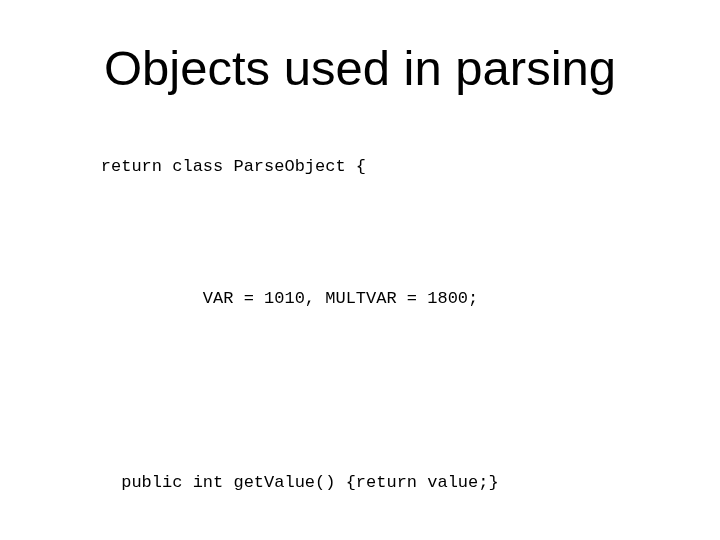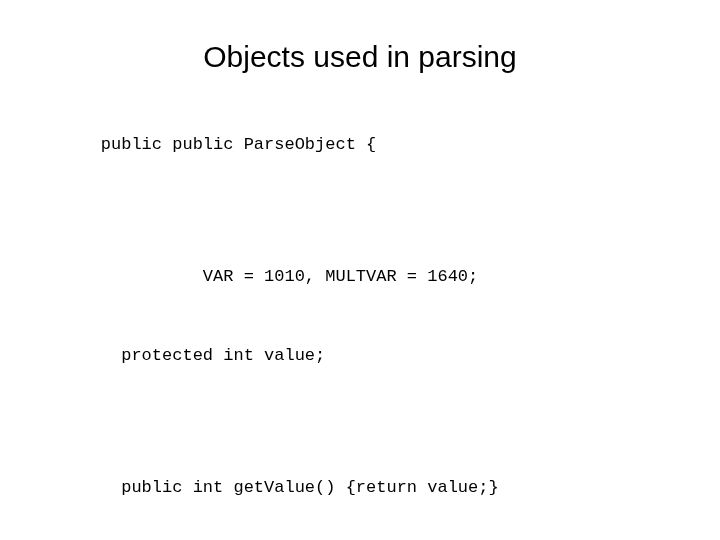--- a/index.html
+++ b/index.html
@@ -19,21 +19,21 @@
     .slide-container {
       width: 720px;
       height: 540px;
       background: #ffffff;
       display: flex;
       flex-direction: column;
       padding: 40px 60px 40px 60px;
     }
 
     .slide-title {
-      font-size: 30px;
+      font-size: 49px;
       font-weight: normal;
       color: #000000;
       margin-bottom: 32px;
       text-align: center;
       font-family: Arial, Helvetica, sans-serif;
     }
 
     .code-block {
       font-family: 'Courier New', Courier, monospace;
       font-size: 17px;
@@ -42,26 +42,25 @@
       white-space: pre;
     }
   </style>
 </head>
 <body>
 
 <div class="slide-container">
   <h1 class="slide-title">Objects used in parsing</h1>
 
   <div class="code-block">
-    <span>public public ParseObject {</span>
+    <span>return class ParseObject {</span>
     <br>
     <br>
-    <span>          VAR = 1010, MULTVAR = 1640;</span>
+    <span>          VAR = 1010, MULTVAR = 1800;</span>
     <br>
-    <span>  protected int value;</span>
     <br>
     <br>
     <span>  public int getValue() {return value;}</span>
     <br>
     
     <br>
     
   </div>
 </div>
 

